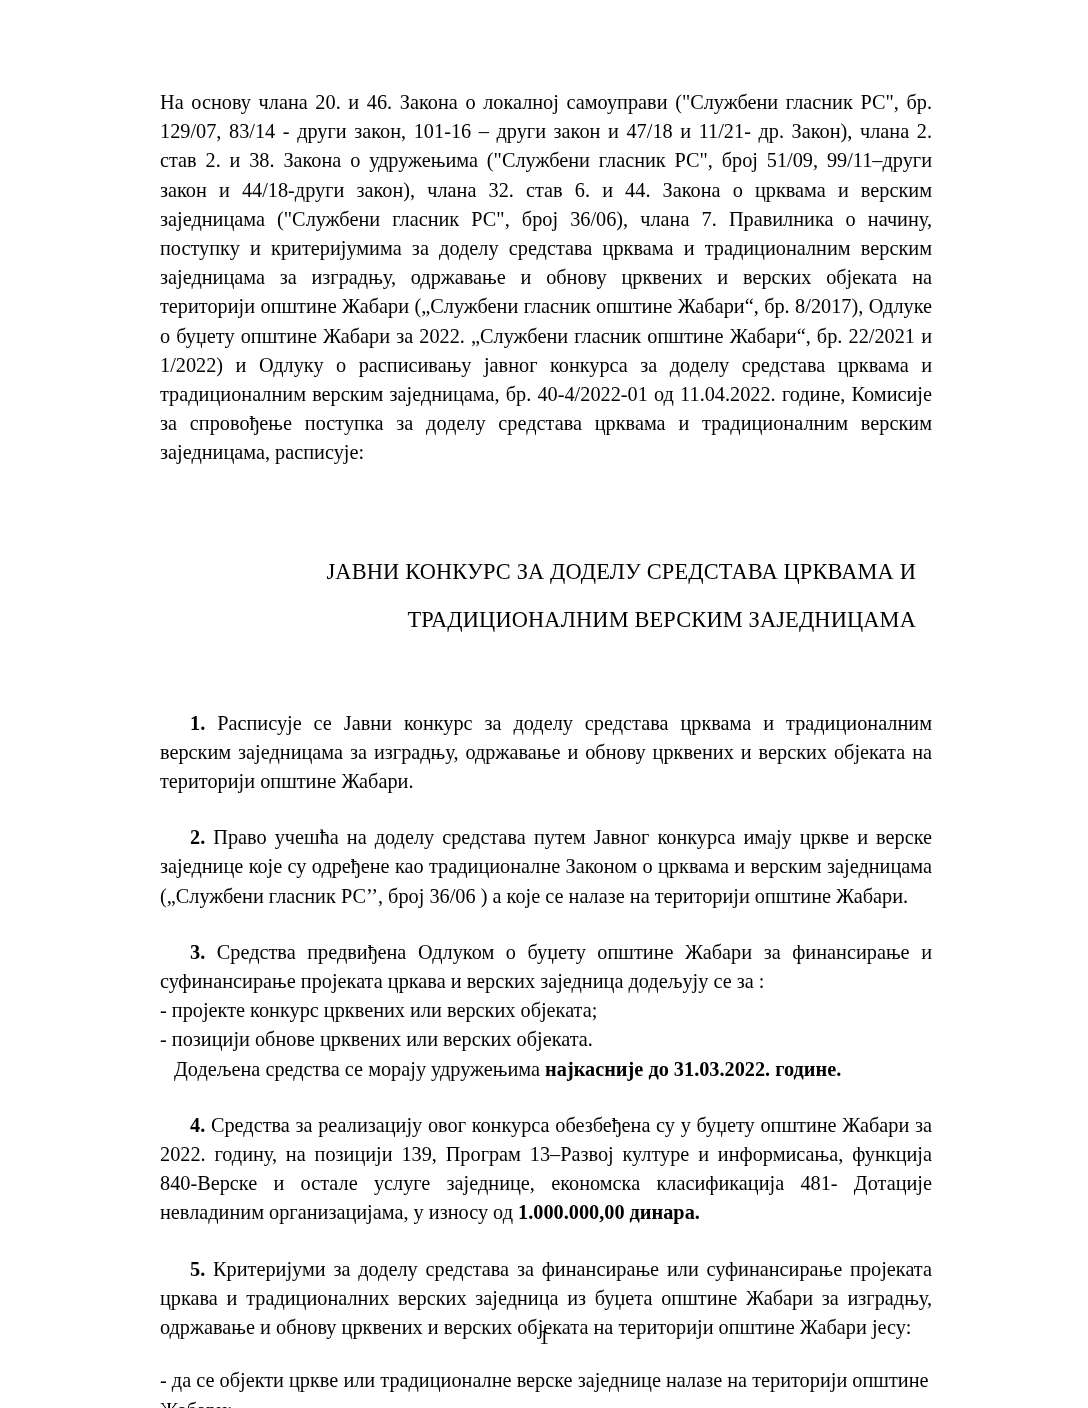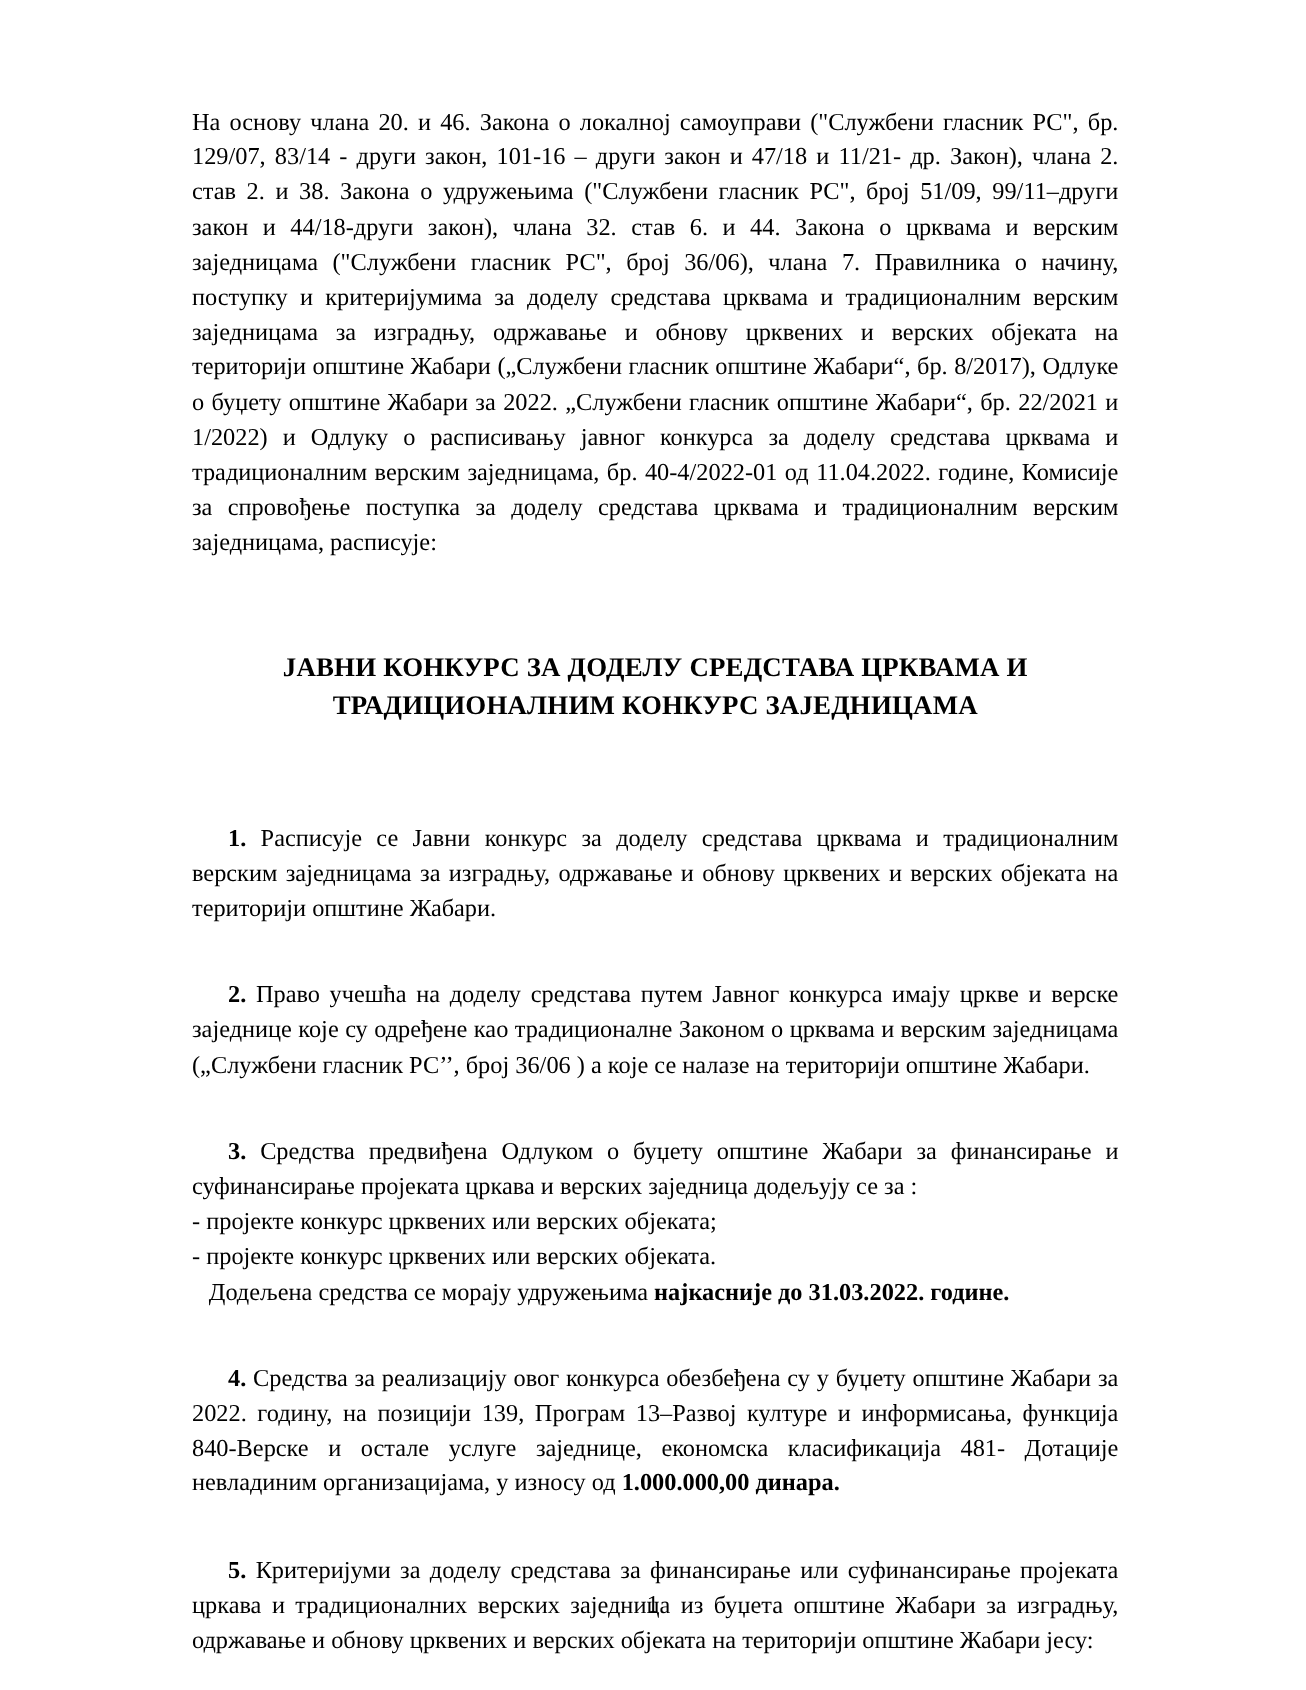--- a/index.html
+++ b/index.html
@@ -36,21 +36,21 @@
     text-align: justify;
     text-justify: inter-word;
     margin: 0;
     hyphens: none;
   }
   .para.intro {
     text-indent: 0;
   }
   .para.numbered {
     text-indent: 30px;
-    margin-top: 43px;
+    margin-top: 27px;
   }
   .para.plain {
     text-indent: 0;
     text-align: left;
   }
   .para.tight {
     text-indent: 0;
     text-align: left;
     margin-top: 0;
   }
@@ -65,24 +65,24 @@
     font-weight: bold;
   }
   .title-block {
     margin-top: 58px;
     margin-bottom: 8px;
     text-align: center;
   }
   .doc-title {
     font-size: 22.4px;
     line-height: 32px;
-    font-weight: bold;
+    font-weight: normal;
     letter-spacing: 0.15px;
-    margin: 0;
-    text-align: center;
+    margin: 16px;
+    text-align: right;
   }
   .spacer-lg { height: 30px; }
   .spacer-md { height: 24px; }
   .spacer-sm { height: 14px; }
   .page-number {
     position: absolute;
     left: 0;
     top: 1325px;
     width: 1088px;
     text-align: center;
@@ -95,33 +95,33 @@
 
 <div class="page">
 
   <div class="content">
 
     <p class="para intro">На основу члана 20. и 46. Закона о локалној самоуправи ("Службени гласник РС", бр. 129/07, 83/14 - други закон, 101-16 – други закон и 47/18 и 11/21- др. Закон), члана 2. став 2. и 38. Закона о удружењима ("Службени гласник РС", број 51/09, 99/11–други закон и 44/18-други закон), члана  32. став 6. и 44. Закона о црквама и верским заједницама ("Службени гласник РС", број 36/06), члана 7. Правилника о начину, поступку и критеријумима за доделу средстава црквама и традиционалним верским заједницама за изградњу, одржавање и обнову црквених и верских објеката на територији општине Жабари („Службени гласник општине Жабари“, бр. 8/2017), Одлуке о буџету општине Жабари за 2022. „Службени гласник општине Жабари“, бр. 22/2021 и 1/2022) и Одлуку о расписивању јавног конкурса за доделу средстава црквама и традиционалним верским заједницама, бр. 40-4/2022-01 од 11.04.2022. године, Комисије за спровођење поступка за доделу средстава црквама и традиционалним верским заједницама, расписује:</p>
 
     <div class="title-block">
       <div class="spacer-sm"></div>
       <h1 class="doc-title">ЈАВНИ КОНКУРС ЗА  ДОДЕЛУ СРЕДСТАВА ЦРКВАМА И</h1>
-      <h1 class="doc-title">ТРАДИЦИОНАЛНИМ КОНКУРС ЗАЈЕДНИЦАМА</h1>
+      <h1 class="doc-title">ТРАДИЦИОНАЛНИМ ВЕРСКИМ ЗАЈЕДНИЦАМА</h1>
     </div>
 
     <div class="spacer-lg"></div>
 
     <p class="para numbered"><span class="num">1.</span><span> Расписује се Јавни конкурс за доделу средстава црквама и традиционалним верским заједницама за изградњу, одржавање и обнову црквених и верских објеката на територији општине Жабари.</span></p>
 
     <p class="para numbered"><span class="num">2.</span><span> Право учешћа на доделу средстава путем Јавног конкурса имају  цркве и верске заједнице које су одређене као традиционалне Законом о црквама и верским заједницама („Службени гласник РС’’, број 36/06 ) а које се налазе на територији општине Жабари.</span></p>
 
     <p class="para numbered"><span class="num">3.</span><span> Средства предвиђена Одлуком о буџету општине Жабари за финансирање и суфинансирање пројеката цркава и верских заједница додељују се за :</span></p>
 
     <p class="para tight">- пројекте конкурс црквених или верских објеката;</p>
-    <p class="para tight">- пројекте конкурс црквених или верских објеката.</p>
+    <p class="para tight">- позицији обнове црквених или верских објеката.</p>
 
     <p class="para indent-sm"><span>Додељена средства се морају удружењима </span><span class="b">најкасније до  31.03.2022. године.</span></p>
 
     <p class="para numbered"><span class="num">4.</span><span> Средства за реализацију овог конкурса обезбеђена су у буџету општине Жабари за 2022. годину, на позицији 139, Програм 13–Развој културе и информисања, функција 840-Верске и остале услуге заједнице, економска класификација 481- Дотације невладиним организацијама,    у износу од </span><span class="b">1.000.000,00 динара.</span></p>
 
     <p class="para numbered"><span class="num">5.</span><span> Критеријуми за доделу средстава за финансирање или суфинансирање пројеката цркава и традиционалних верских заједница из буџета општине Жабари за изградњу, одржавање и обнову црквених и верских објеката на територији општине Жабари јесу:</span></p>
 
     <div class="spacer-md"></div>
 
     <p class="para plain">- да се објекти цркве или традиционалне верске заједнице налазе на територији општине Жабари;</p>

